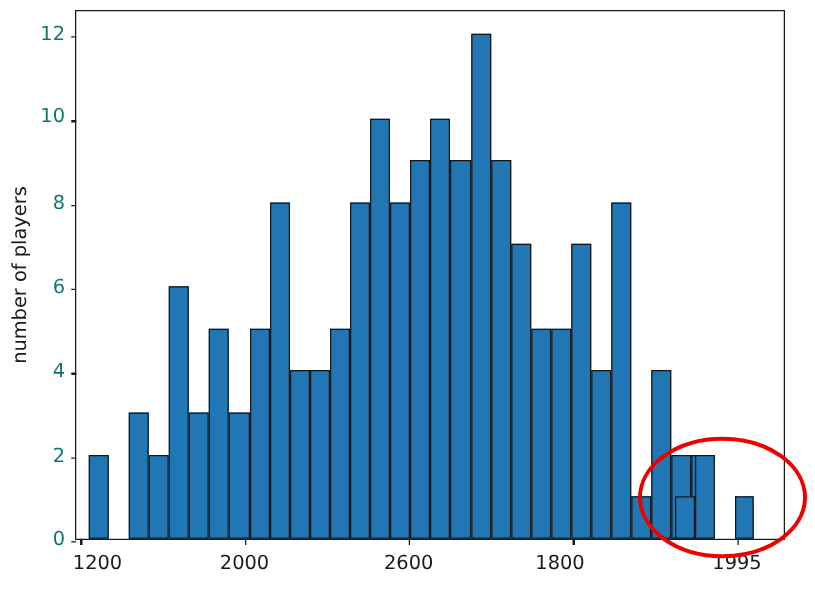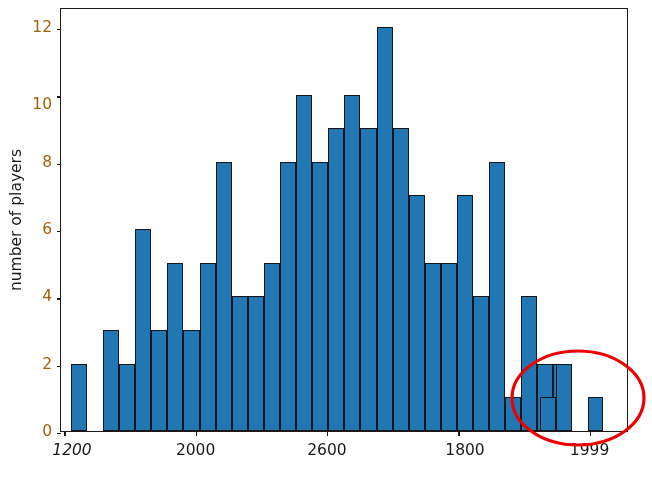--- a/index.html
+++ b/index.html
@@ -45,21 +45,21 @@
     border: 1.25px solid #14161a;
     box-sizing: border-box;
   }
   
   .ytick-label {
     position: absolute;
     right: 648px;
     text-align: right;
     width: 80px;
     font-size: 15.5px;
-    color: #a16207;
+    color: #0f766e;
     line-height: 1;
     transform: translateY(-50%);
   }
   .ytick-mark {
     position: absolute;
     left: -4.5px;
     width: 4.5px;
     height: 1.3px;
     background: #1a1a1a;
   }
@@ -122,21 +122,21 @@
   <div id="ylabel-wrap">
     <div id="ylabel-inner">number of players</div>
   </div>
 
   <div id="ytick-labels">
       <div class="ytick-label" style="top: 432px; left: 0px; width: 52px; right: auto;">0</div>
       <div class="ytick-label" style="top: 364.698px; left: 0px; width: 52px; right: auto;">2</div>
       <div class="ytick-label" style="top: 297.397px; left: 0px; width: 52px; right: auto;">4</div>
       <div class="ytick-label" style="top: 230.095px; left: 0px; width: 52px; right: auto;">6</div>
       <div class="ytick-label" style="top: 162.794px; left: 0px; width: 52px; right: auto;">8</div>
-      <div class="ytick-label" style="top: 105px; left: 0px; width: 52px; right: auto; text-align: right;">10</div>
+      <div class="ytick-label" style="top: 93px; left: 0px; width: 52px; right: auto; text-align: right;">10</div>
       <div class="ytick-label" style="top: 28.1905px; left: 0px; width: 52px; right: auto;">12</div>
     </div>
 
   <div id="plot-area">
     <div id="bars-layer">
         <div class="bar" title="2" style="left: 9.84971px; width: 16.0879px; height: 67.3016px; background: rgb(32, 119, 180); border-color: rgb(20, 22, 26);"></div>
         <div class="bar" title="3" style="left: 42.0254px; width: 16.0879px; height: 100.952px; background: rgb(32, 119, 180); border-color: rgb(20, 22, 26);"></div>
         <div class="bar" title="2" style="left: 58.1133px; width: 16.0879px; height: 67.3016px; background: rgb(32, 119, 180); border-color: rgb(20, 22, 26);"></div>
         <div class="bar" title="6" style="left: 74.2012px; width: 16.0879px; height: 201.905px; background: rgb(32, 119, 180); border-color: rgb(20, 22, 26);"></div>
         <div class="bar" title="3" style="left: 90.289px; width: 16.0879px; height: 100.952px; background: rgb(32, 119, 180); border-color: rgb(20, 22, 26);"></div>
@@ -173,29 +173,29 @@
         <div class="ytick-mark" style="top: 424px;"></div>
         <div class="ytick-mark" style="top: 356.698px;"></div>
         <div class="ytick-mark" style="top: 289.397px;"></div>
         <div class="ytick-mark" style="top: 222.095px;"></div>
         <div class="ytick-mark" style="top: 154.794px;"></div>
         <div class="ytick-mark" style="top: 87.4921px;"></div>
         <div class="ytick-mark" style="top: 20.1905px;"></div>
       </div>
     <div id="xtick-marks">
         <div class="xtick-mark" style="left: 3.28324px;"></div>
-        <div class="xtick-label" style="left: 11px; font-style: italic;">1200</div>
+        <div class="xtick-label" style="left: 17px;">1200</div>
         <div class="xtick-mark" style="left: 134.613px;"></div>
         <div class="xtick-label" style="left: 134.613px;">2000</div>
         <div class="xtick-mark" style="left: 265.942px;"></div>
         <div class="xtick-label" style="left: 265.942px;">2600</div>
         <div class="xtick-mark" style="left: 397.272px;"></div>
-        <div class="xtick-label" style="left: 404px;">1800</div>
+        <div class="xtick-label" style="left: 387px;">1800</div>
         <div class="xtick-mark" style="left: 528.601px;"></div>
-        <div class="xtick-label" style="left: 528.601px;">1999</div>
+        <div class="xtick-label" style="left: 528.601px;">1995</div>
       </div>
   </div>
 
 
   <svg id="annotation-layer" width="652" height="481" viewBox="0 0 652 481">
     <ellipse id="outlier-ellipse" cx="578" cy="398" rx="66" ry="47" fill="none" stroke="#ee0000" stroke-width="3.2"></ellipse>
   </svg>
 
 </div>
 

